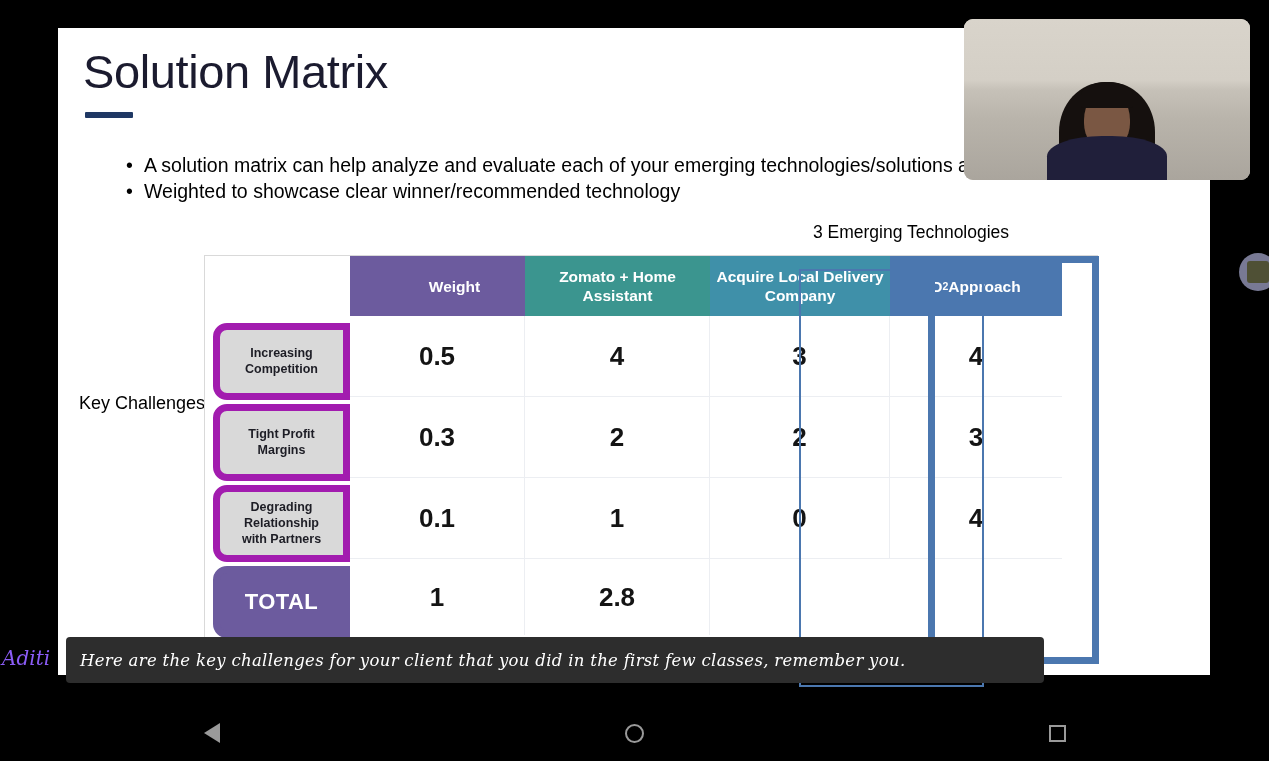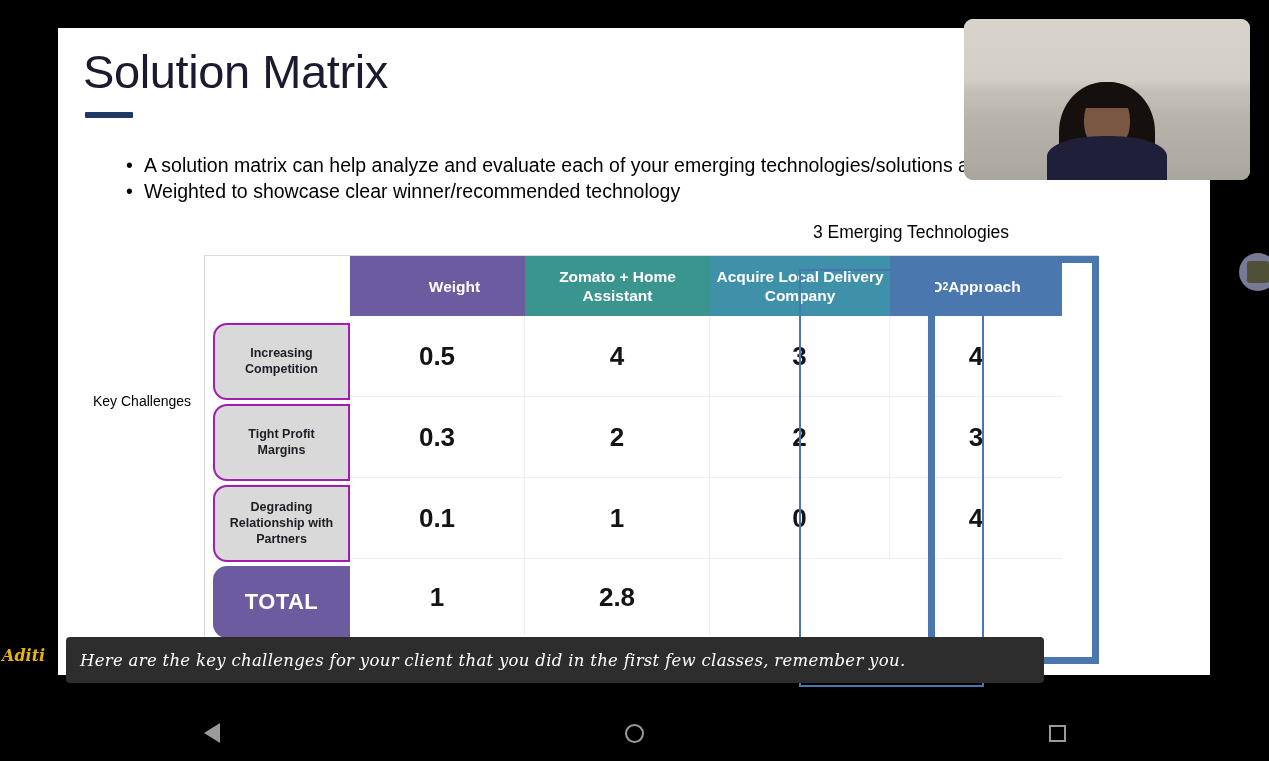--- a/index.html
+++ b/index.html
@@ -64,21 +64,21 @@
     width: 320px;
     text-align: center;
     font-size: 17.5px;
     color: #000;
   }
   .cap-challenges {
     position: absolute;
     left: 9px; top: 365px;
     width: 150px;
     text-align: center;
-    font-size: 14px;
+    font-size: 18px;
     color: #000;
   }
 
   
   .matrix {
     position: absolute;
     left: 146px; top: 227px;
     width: 894px; height: 408px;
     background: #ffffff;
     border: 1px solid #d9d9d9;
@@ -119,21 +119,21 @@
   
   .pill-wrap {
     border-right: none;
     border-bottom: none;
     padding: 2px 0 2px 8px;
     justify-content: flex-start;
   }
   .pill {
     width: 139px; height: 100%;
     background: #d9d9d9;
-    border: 2px solid #a21caf;
+    border: 7px solid #a21caf;
     border-radius: 14px 0 0 14px;
     display: flex;
     align-items: center;
     justify-content: center;
     text-align: center;
     font-size: 12.5px;
     font-weight: bold;
     line-height: 16px;
     color: #1d1d25;
     padding: 12px 10px;
@@ -218,25 +218,24 @@
     transform: translateX(-50%);
     width: 120px; height: 44px;
     background: #201f3a;
     border-radius: 46% 46% 0 0;
   }
 
   
   .cap-speaker {
     position: absolute;
     left: 2px; top: 646px;
-    font-size: 16px;
-    color: #eab308;
+    font-size: 20px;
+    color: #8b5cf6;
     font-family: "DejaVu Serif", serif;
     font-style: italic;
-    font-weight: bold;
   }
   .cap-bar {
     position: absolute;
     left: 66px; top: 637px;
     width: 978px; height: 46px;
     background: #2d2d2d;
     border-radius: 4px;
     display: flex;
     align-items: center;
     padding: 0 14px;

